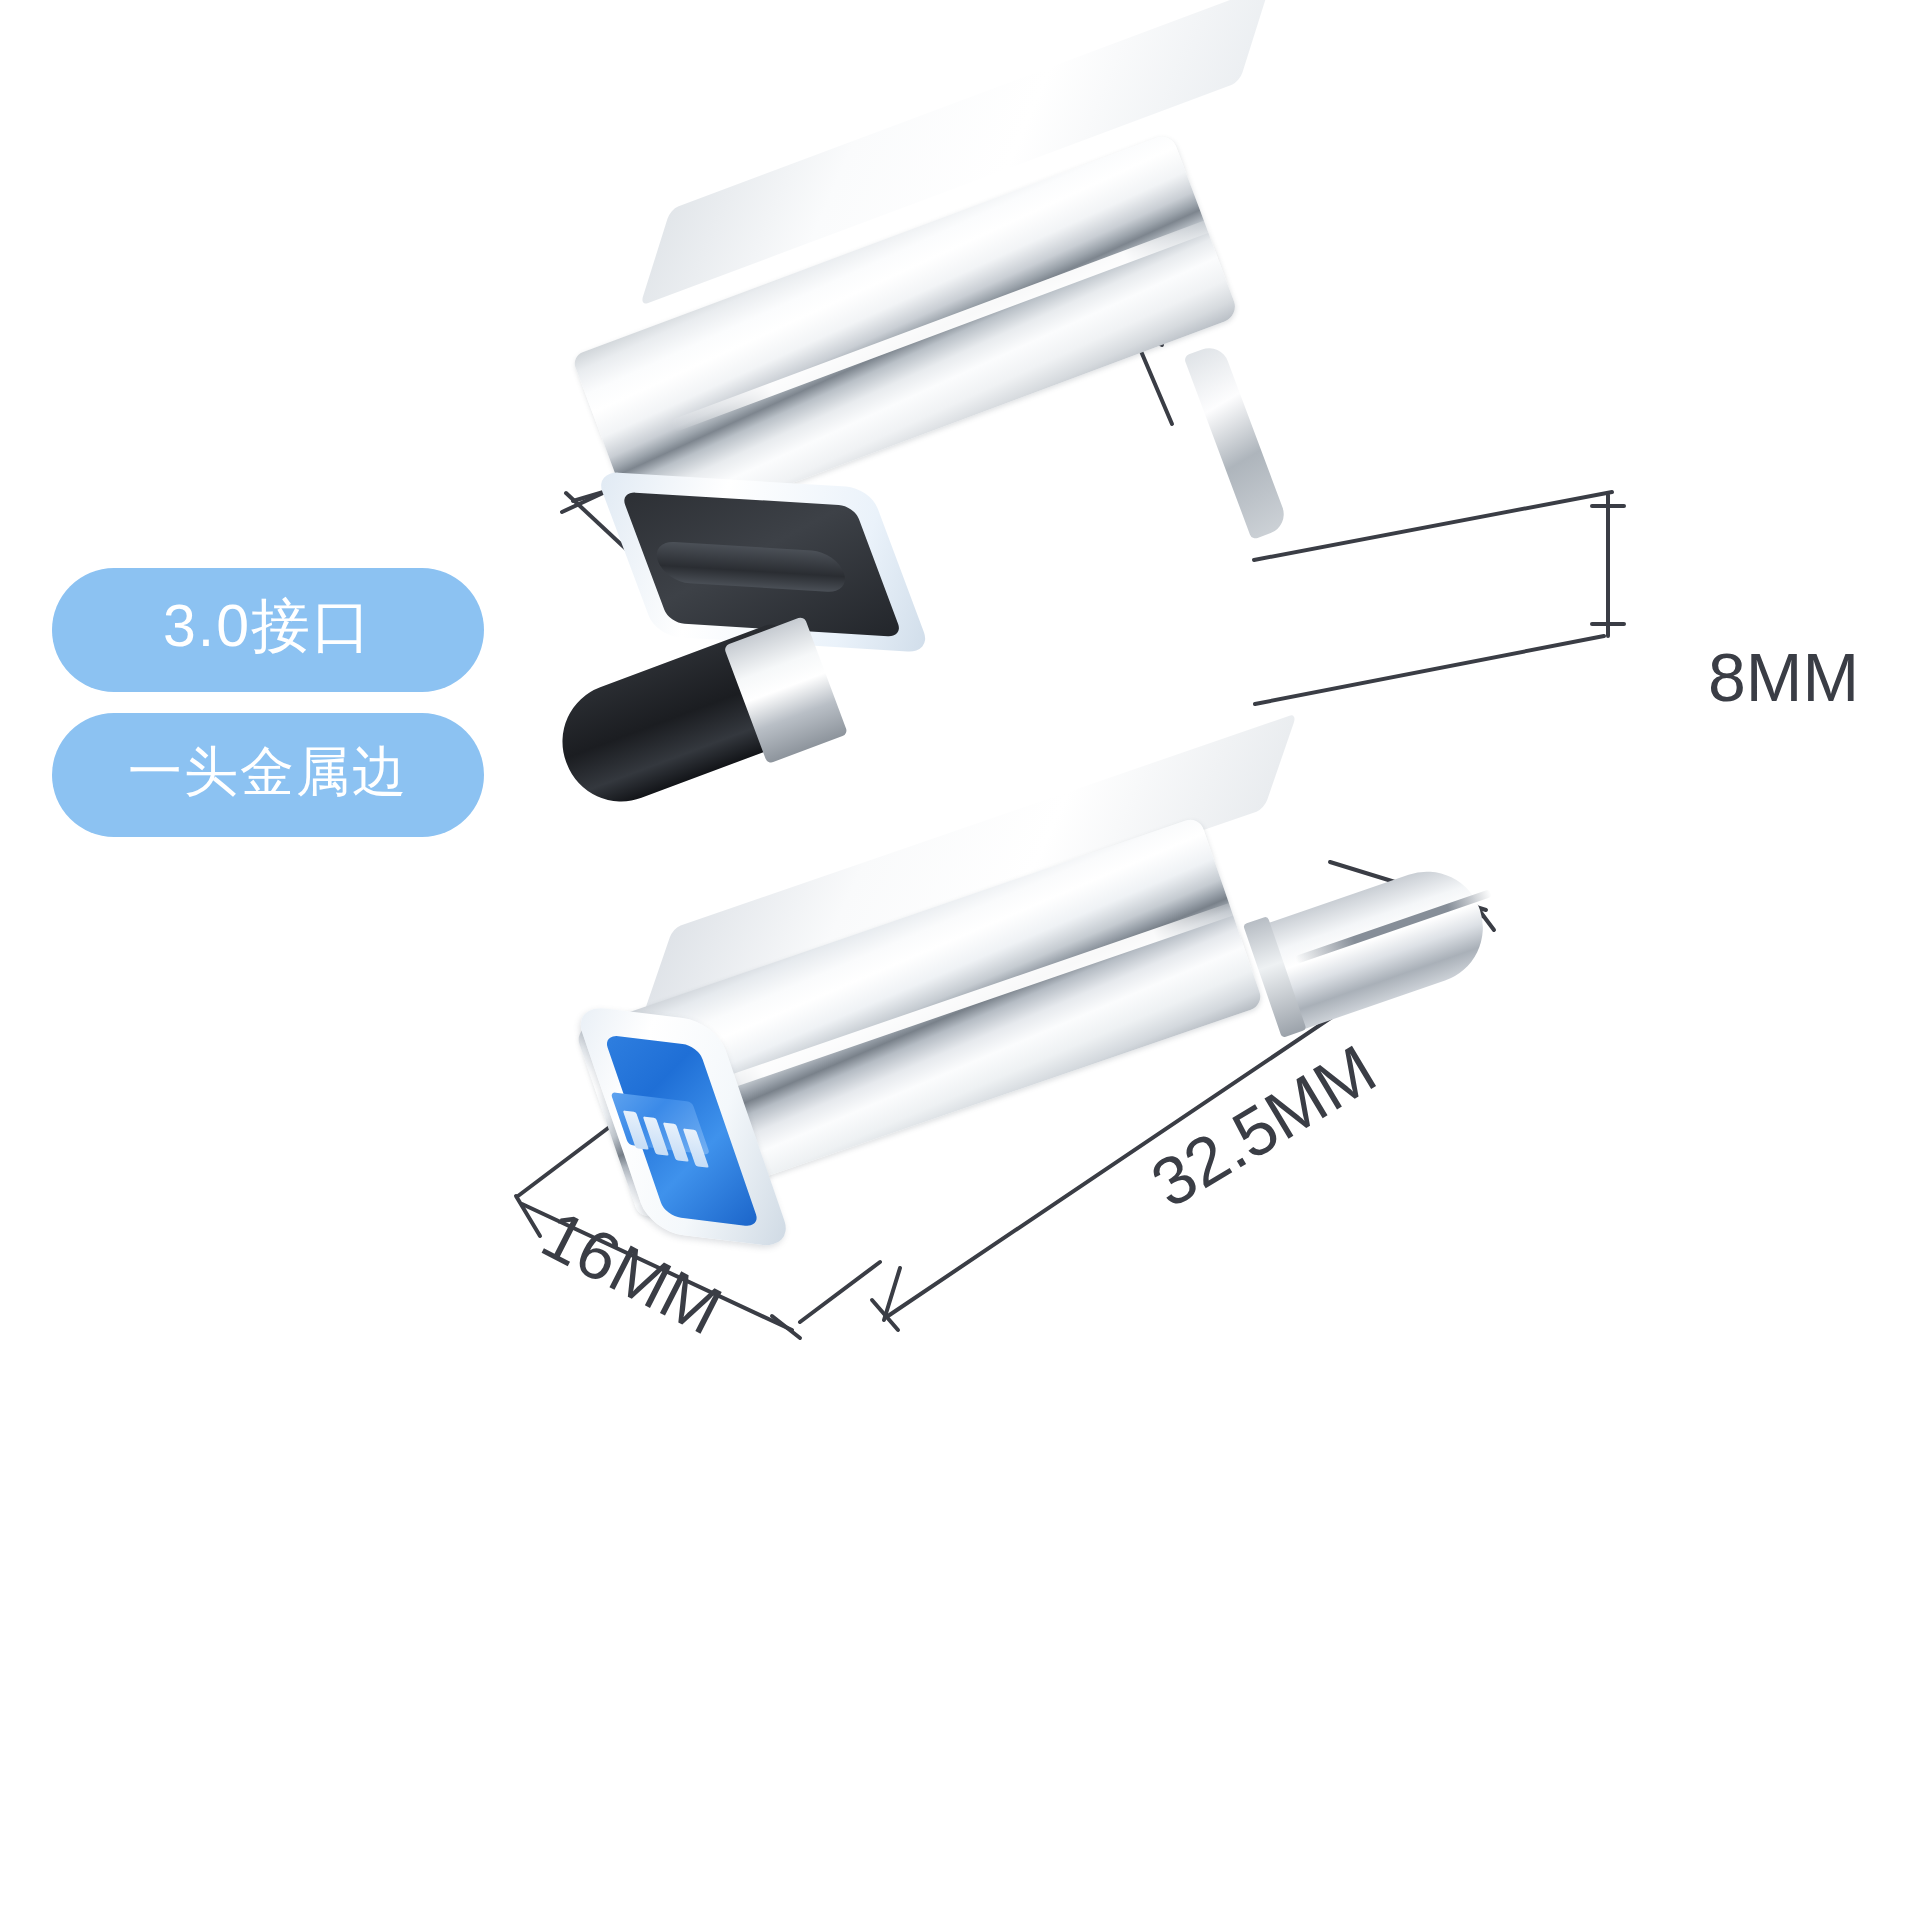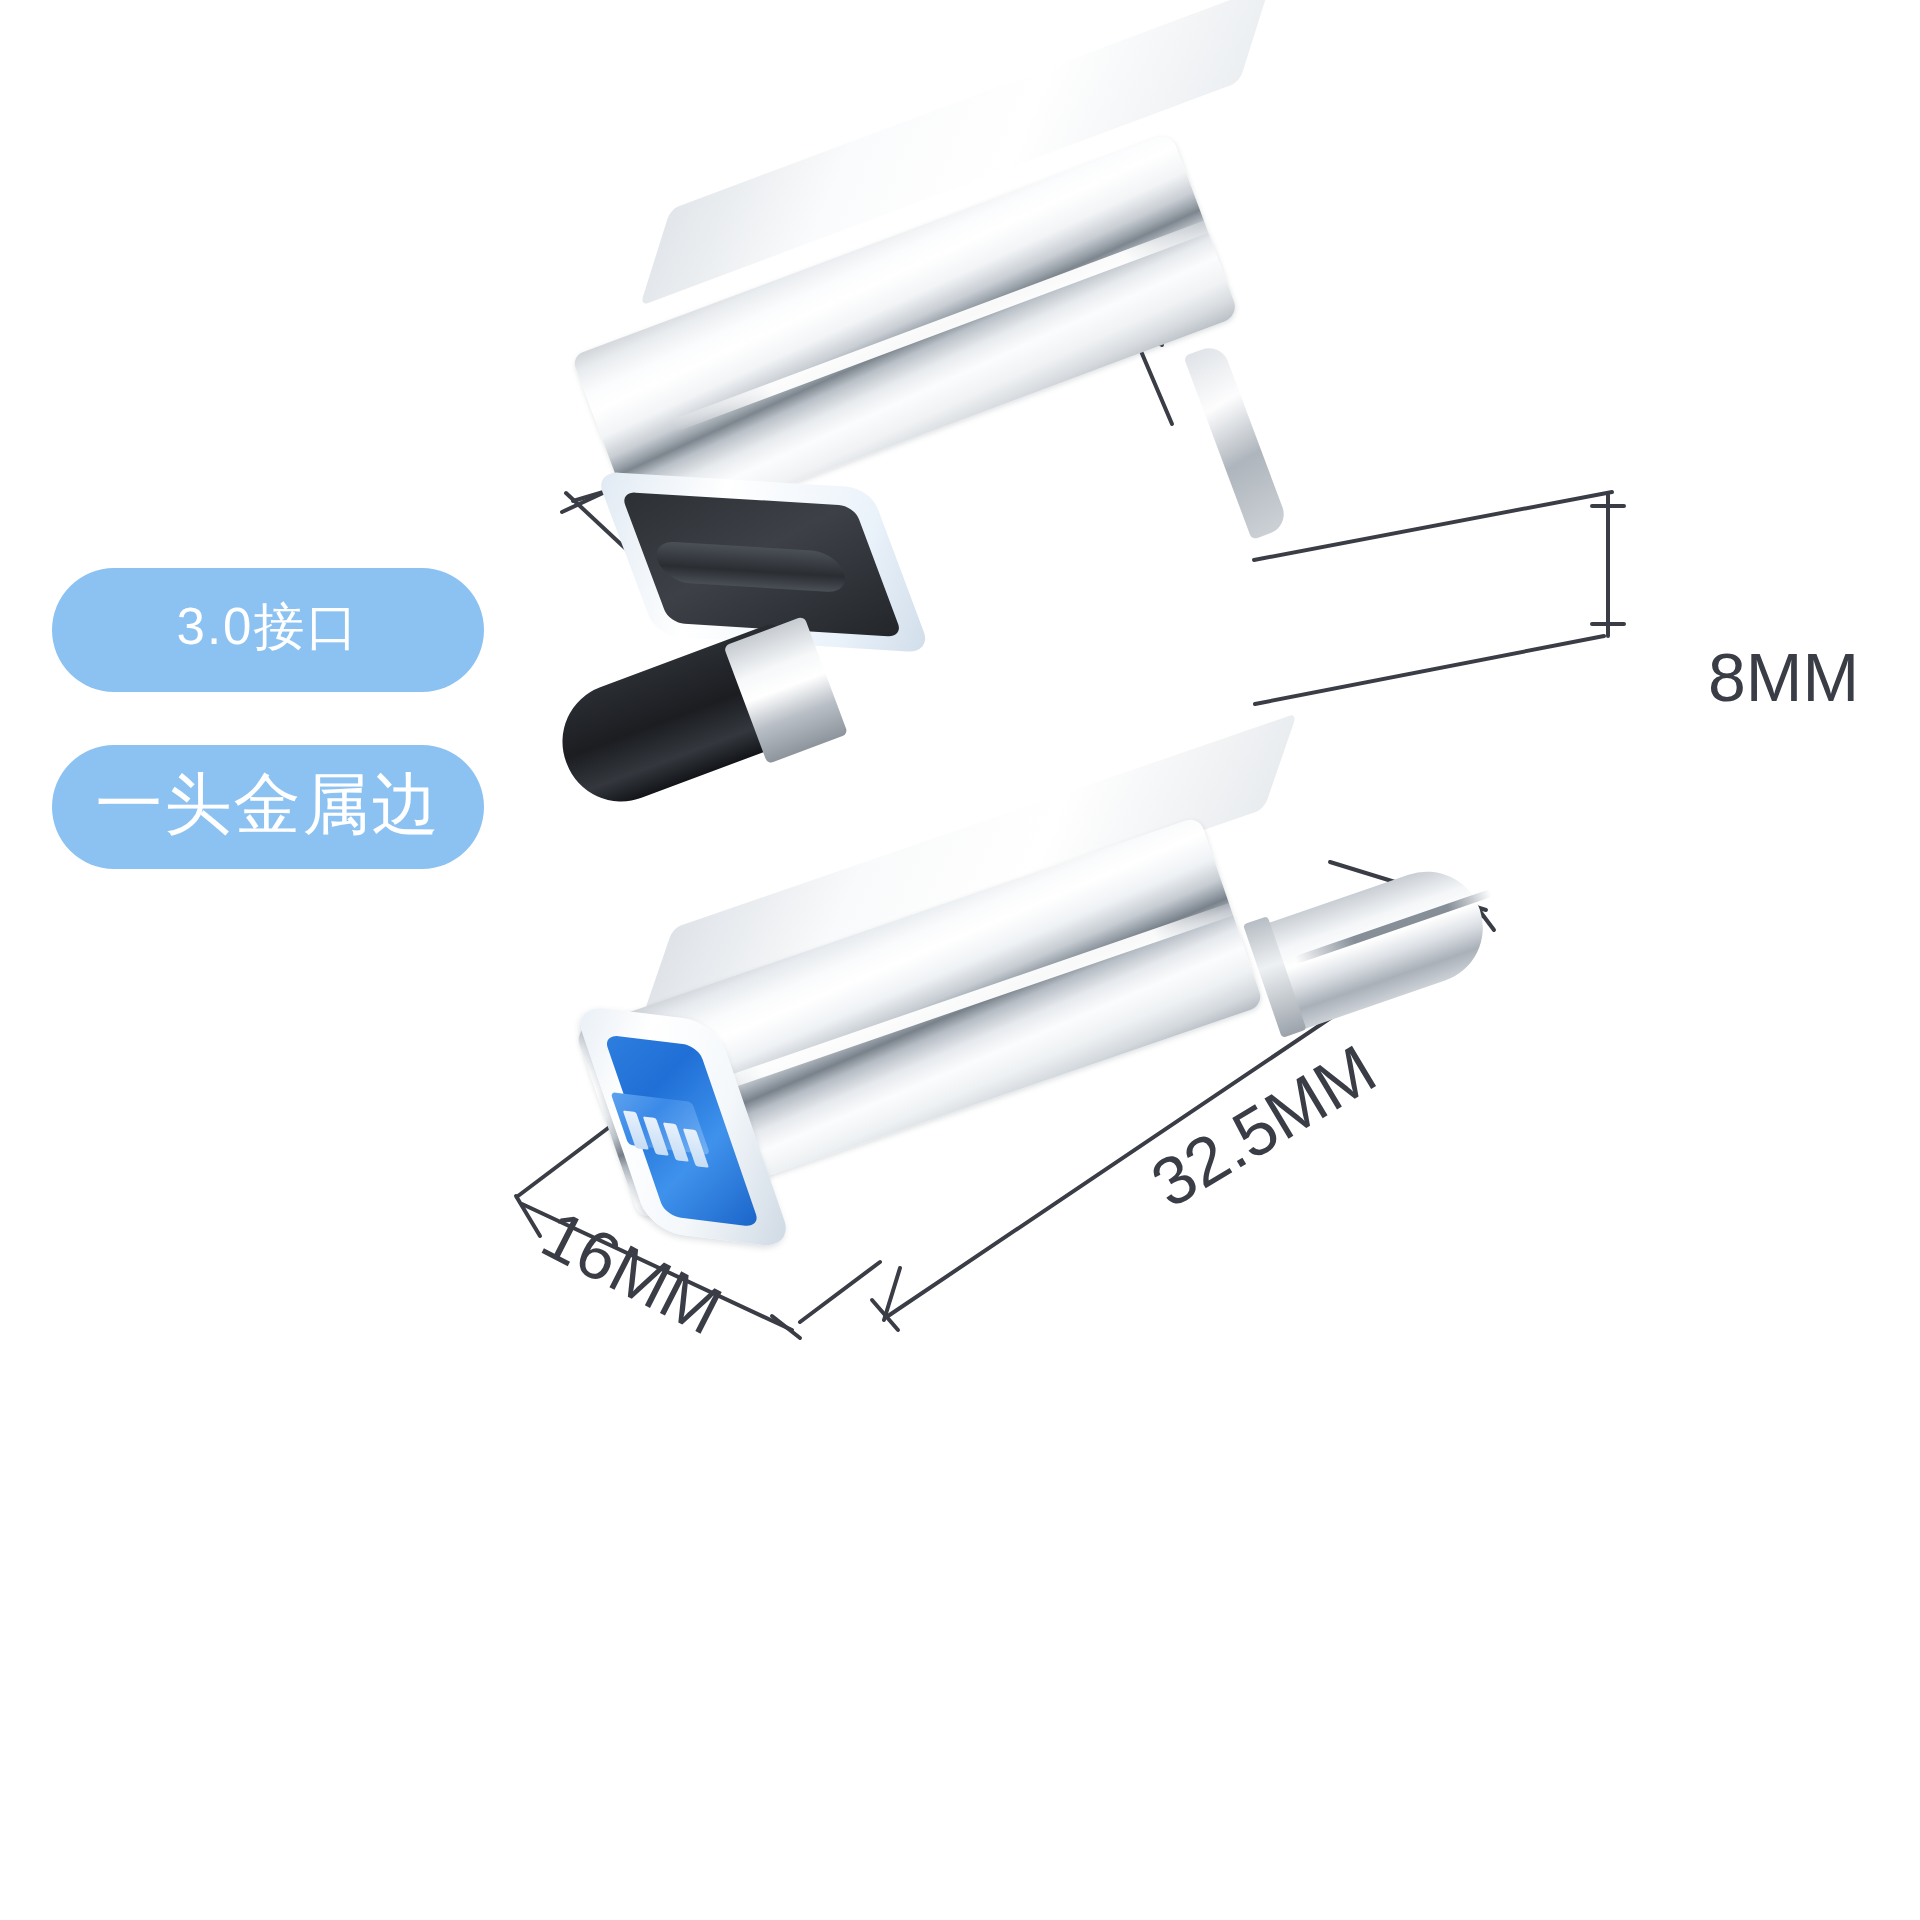--- a/index.html
+++ b/index.html
@@ -10,29 +10,29 @@
     overflow:hidden;
     position:relative;
   }
   #stage{position:absolute;left:0;top:0;width:1920px;height:1920px;}
 
   
   .badge{
     position:absolute;
     display:flex;align-items:center;justify-content:center;
     color:#ffffff;
-    font-size:51px;
+    font-size:59px;
     letter-spacing:2px;
     border-radius:62px;
     box-sizing:border-box;
     padding-bottom:6px;
     white-space:nowrap;
   }
   #badge-1{left:52px;top:568px;width:432px;height:124px;background:#8CC2F2;}
-  #badge-2{left:52px;top:713px;width:432px;height:124px;background:#8CC2F2;font-size:67px;margin-top:32px;}
+  #badge-2{left:52px;top:713px;width:432px;height:124px;background:#8CC2F2;font-size:54px;}
 
   
   .dim{
     position:absolute;
     color:#3a3d45;
     font-size:68px;
     white-space:nowrap;
     font-weight:400;
   }
   #dim-23{left:650px;top:350px;transform:rotate(-20deg);transform-origin:0 50%;}

